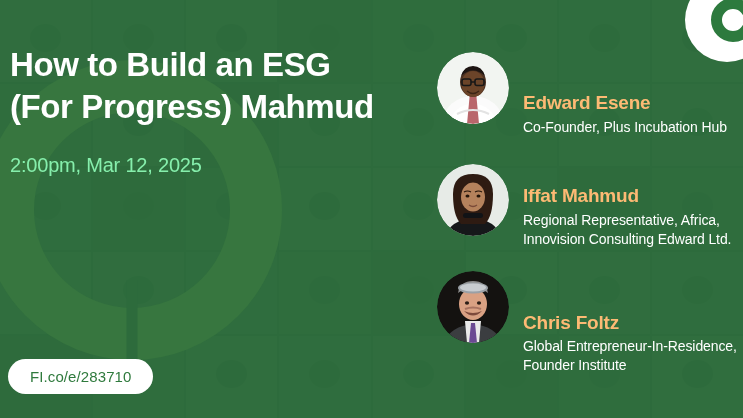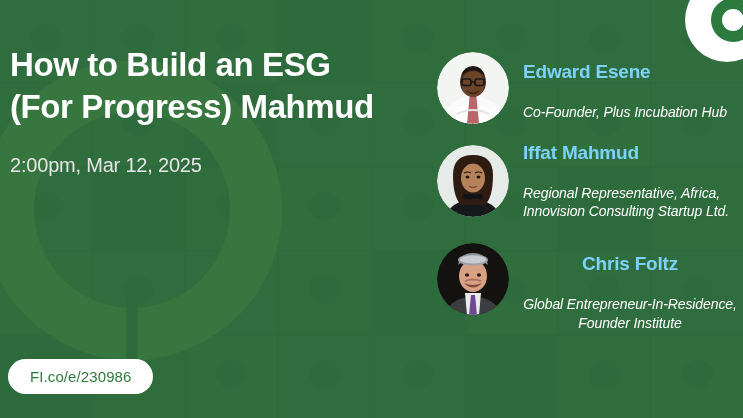--- a/index.html
+++ b/index.html
@@ -95,21 +95,21 @@
   }
   .title{
     color:#ffffff;
     font-size:33px;
     font-weight:bold;
     line-height:1.27;
     letter-spacing:-0.4px;
   }
   .when{
     margin-top:24px;
-    color:#e5e5e5;
+    color:#86efac;
     font-size:20px;
     font-weight:500;
     line-height:1.35;
     letter-spacing:-0.2px;
   }
 
   .url-badge{
     position:absolute;
     left:8px; bottom:24px;
     background:#ffffff;
@@ -139,39 +139,39 @@
   .avatar{
     flex:0 0 auto;
     width:72px; height:72px;
     border-radius:50%;
     overflow:hidden;
     position:relative;
     margin-right:14px;
   }
   .sp-text{ padding-top:8px; }
   .sp-name{
-    color:#7dd3fc;
+    color:#fdba74;
     font-size:19px;
     font-weight:bold;
     line-height:1.15;
     letter-spacing:-0.2px;
+    margin-top:31px;
   }
   .sp-role{
     color:#ffffff;
     font-size:14px;
     font-weight:400;
     line-height:1.33;
-    margin-top:20px;
+    margin-top:4px;
     letter-spacing:-0.1px;
-    font-style:italic;
   }
   .sp-1 .sp-text{ padding-top:9px; }
   .sp-2{ margin-bottom:22px;align-items:center; }
   .sp-2 .sp-text{ padding-top:2px; }
-  .sp-3 .sp-text{ padding-top:10px;text-align:center; }
+  .sp-3 .sp-text{ padding-top:10px; }
 </style>
 </head>
 <body>
 
 <div class="bg-grid">
   <div class="bg-tile v3"></div>
   <div class="bg-tile v2"></div>
   <div class="bg-tile v5"></div>
   <div class="bg-tile dk"></div>
   <div class="bg-tile v4"></div>
@@ -229,21 +229,21 @@
 <div class="left-col">
   <div class="title">
     <div>How to Build an ESG</div>
     <div>(For Progress) Mahmud</div>
   </div>
   <div class="when">
     <div>2:00pm, Mar 12, 2025</div>
   </div>
 </div>
 
-<div class="url-badge">FI.co/e/230986</div>
+<div class="url-badge">FI.co/e/283710</div>
 
 <div class="speakers">
 
   <div class="speaker sp-1">
     <div class="avatar">
       <svg viewBox="0 0 72 72" width="72" height="72" aria-hidden="true">
         <defs>
             <clipPath id="c1">
               <circle cx="36" cy="36" r="36"></circle>
             </clipPath>
@@ -288,21 +288,21 @@
           <ellipse cx="41.5" cy="32" rx="2" ry="1.6" fill="#241509"></ellipse>
           <path d="M27 28 q3.5-2 7 0" fill="none" stroke="#241509" stroke-width="1.1"></path>
           <path d="M38 28 q3.5-2 7 0" fill="none" stroke="#241509" stroke-width="1.1"></path>
           <path d="M32 41 q4 3 8 0" fill="none" stroke="#7a4a38" stroke-width="1.3"></path>
           <rect x="26" y="49" width="20" height="5" rx="2.5" fill="#111316"></rect>
         </g>
       </svg>
     </div>
     <div class="sp-text">
       <div class="sp-name">Iffat Mahmud</div>
-      <div class="sp-role">Regional Representative, Africa, Innovision Consulting Startup Ltd.</div>
+      <div class="sp-role">Regional Representative, Africa, Innovision Consulting Edward Ltd.</div>
     </div>
   </div>
 
   <div class="speaker sp-3">
     <div class="avatar">
       <svg viewBox="0 0 72 72" width="72" height="72" aria-hidden="true">
         <defs>
             <clipPath id="c3">
               <circle cx="36" cy="36" r="36"></circle>
             </clipPath>

